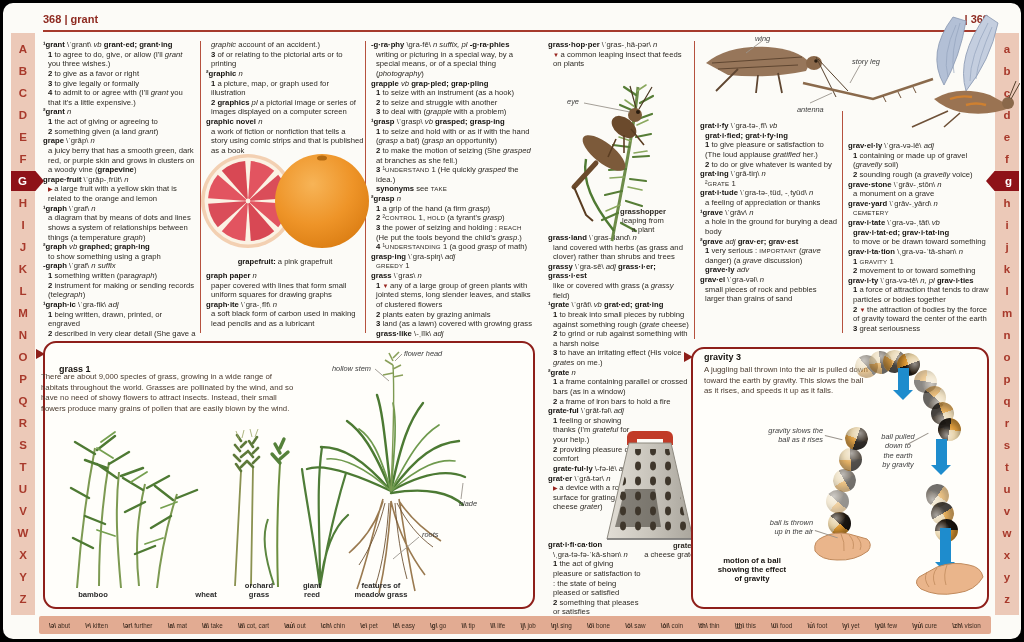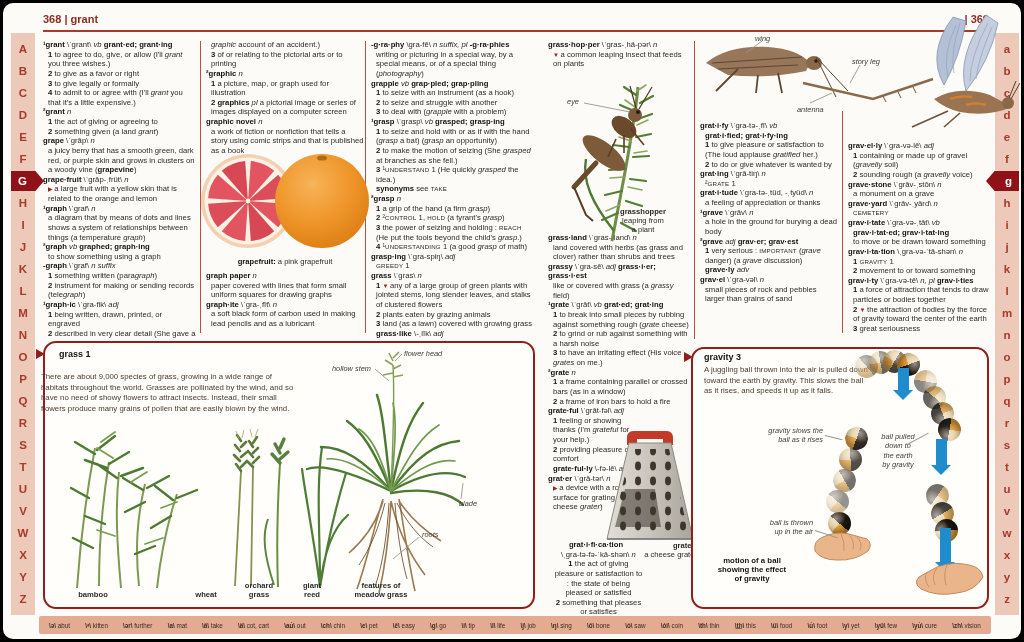--- a/index.html
+++ b/index.html
@@ -291,21 +291,21 @@
             <div class="ln d"><span class="tk-n">1 </span><span class="tk-t">feeling or showing thanks (I'm </span><span class="tk-i">grateful</span><span class="tk-t"> for your help.)</span></div>
             <div class="ln d"><span class="tk-n">2 </span><span class="tk-t">providing pleasure or comfort</span></div>
             <div class="ln d"><span class="tk-b">grate·ful·ly </span><span class="tk-t">\-fə-lē\ </span><span class="tk-i">adv</span></div>
           </div>
           <div class="entry">
             <div class="ln h"><span class="tk-b">grat·er </span><span class="tk-t">\ˈgrā-tər\ </span><span class="tk-i">n</span></div>
             <div class="ln d"><span class="tk-r">▶ </span><span class="tk-t">a device with a rough surface for grating (a cheese </span><span class="tk-i">grater</span><span class="tk-t">)</span></div>
           </div>
         </div>
     <div class="gap" style="height:28px;"></div>
-    <div class="entries" style="width:96px;text-align:center;">
+    <div class="entries" style="width:96px;">
           <div class="entry">
             <div class="ln h"><span class="tk-b">grat·i·fi·ca·tion</span></div>
             <div class="ln d"><span class="tk-t">\ˌgra-tə-fə-ˈkā-shən\ </span><span class="tk-i">n</span></div>
             <div class="ln d"><span class="tk-n">1 </span><span class="tk-t">the act of giving pleasure or satisfaction to : the state of being pleased or satisfied</span></div>
             <div class="ln d"><span class="tk-n">2 </span><span class="tk-t">something that pleases or satisfies</span></div>
           </div>
         </div>
   </div>
 
   <div class="col" id="col5">
@@ -463,21 +463,21 @@
     <path d="M30,20 L68,20 L88,106 L10,106 Z" fill="url(#holes)"></path>
     <line x1="6" y1="110" x2="92" y2="110" stroke="#777" stroke-width="1.6"></line>
   </svg>
   <div class="img-caption" style="left:628px;top:538px;width:66px;text-align:right;">
     <div class="cap-b">grater:</div>
     <div class="cap-sub">a cheese grater</div>
   </div>
 
   <div class="panel" style="left:40px;top:338px;width:492px;height:268px;"></div>
   <div class="panel-arrow" style="left:33px;top:346px;"></div>
-  <div class="panel-title" style="left:56px;top:346px;">grass 1</div>
+  <div class="panel-title" style="left:56px;top:361px;">grass 1</div>
   <div class="panel-body" style="left:38px;top:358px;width:256px;margin-top:11px;">There are about 9,000 species of grass, growing in a wide range of habitats throughout the world. Grasses are pollinated by the wind, and so have no need of showy flowers to attract insects. Instead, their small flowers produce many grains of pollen that are easily blown by the wind.</div>
 
   <svg class="illus" style="left:42px;top:340px;" width="488" height="264" viewBox="0 0 488 264">
 
     <g transform="translate(20,85)">
       <path d="M12,160 C16,104 22,62 30,20 M34,158 C34,110 38,70 44,34 M56,160 C52,116 50,80 54,44 M74,158 C70,120 72,90 80,56 M92,160 C96,124 102,96 112,66" stroke="#7d9a52" stroke-width="2" fill="none"></path>
       <path d="M30,26 l-20,-12 M32,22 l18,-14 M42,40 l-22,-8 M44,36 l20,-12 M52,50 l-20,-14 M56,48 l22,-8 M78,62 l-20,-12 M82,60 l22,-12 M108,72 l-18,-14 M112,70 l20,-8 M24,70 l-18,-10 M60,84 l20,-10 M40,96 l-20,-8 M86,100 l20,-12 M28,120 l-20,-10 M70,126 l20,-8" stroke="#4e7a33" stroke-width="2.4" fill="none" stroke-linecap="round"></path>
       <path d="M36,14 l14,-10 M48,30 l-16,-10 M66,54 l16,-10 M96,80 l16,-6 M50,108 l-18,-6 M80,116 l18,-6" stroke="#76a050" stroke-width="1.8" fill="none" stroke-linecap="round"></path>
     </g>
 

